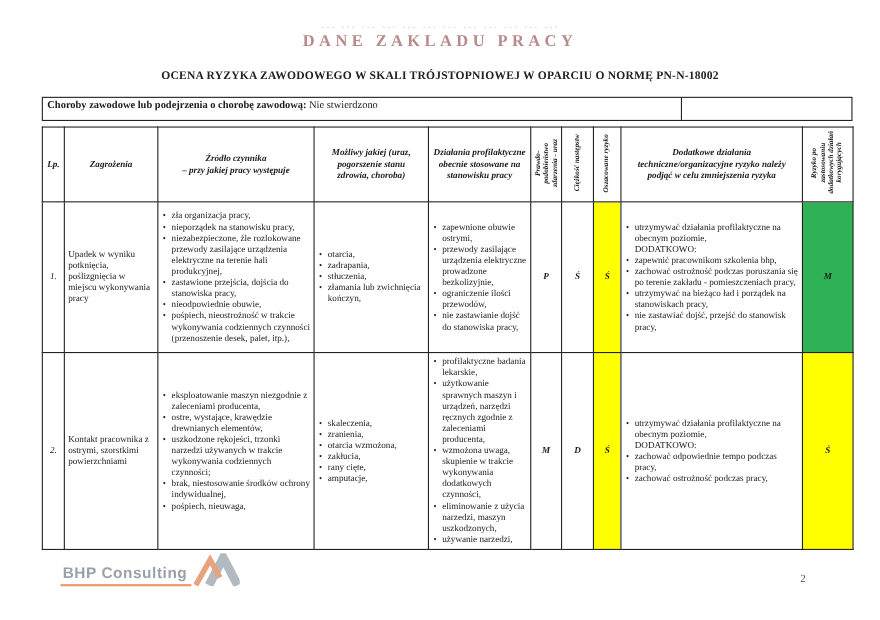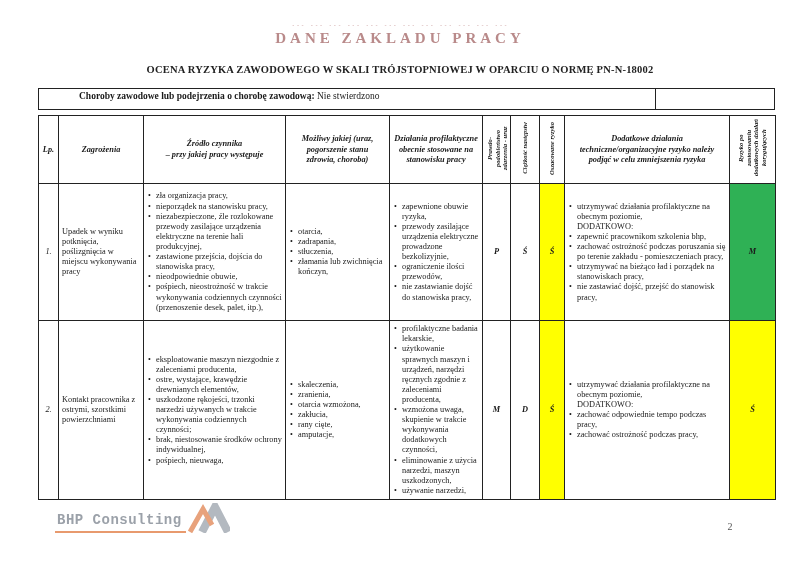--- a/index.html
+++ b/index.html
@@ -18,21 +18,21 @@
     margin-top:2px;
   }
   .doc-title{
     position:absolute;top:64px;left:0;right:0;text-align:center;
     font-size:10.5px;color:#222;letter-spacing:.2px;font-weight:bold;
   }
   
   .tbl-area{position:absolute;left:38px;top:88px;width:737px;}
   .diseases-row{
     display:flex;height:22px;border:1px solid #222;margin-bottom:5px;box-sizing:border-box;
-    font-size:9.5px;align-items:flex-start;padding-left:36px;
+    font-size:9.5px;align-items:flex-start;
   }
   .diseases-left{flex:0 0 580px;padding:2px 4px;box-sizing:border-box;}
   .diseases-right{flex:1;border-left:1px solid #222;height:100%;}
   .diseases-left b{font-weight:bold;}
   table.risk{
     border-collapse:collapse;table-layout:fixed;width:737px;
   }
   table.risk th,table.risk td{
     border:1px solid #222;vertical-align:middle;box-sizing:border-box;
     font-size:8.3px;line-height:1.22;padding:2px 3px;overflow:hidden;
@@ -53,21 +53,21 @@
   ul.blist li{
     position:relative;padding-left:9px;margin:0;white-space:pre-line;
   }
   ul.blist li::before{content:"•";position:absolute;left:1px;top:0;font-size:8px;}
   td.letter{text-align:center;font-weight:bold;font-style:italic;font-size:10px;}
   .lvl-yellow{background:var(--risk-yellow);}
   .lvl-green{background:var(--risk-green);}
   
   .logo{position:absolute;left:55px;top:503px;display:flex;align-items:flex-end;}
   .logo-text{
-    font-family:Liberation Mono, monospace;font-weight:bold;
+    font-family:Liberation Sans, sans-serif;font-weight:bold;
     font-size:14px;color:var(--logo-gray);letter-spacing:.5px;
     border-bottom:2px solid var(--logo-orange);padding:0 4px 3px 2px;
   }
   .logo-mark{margin-left:2px;margin-bottom:0px;}
   .page-num{
     position:absolute;left:720px;top:521px;width:20px;text-align:center;
     font-size:10px;color:#555;
   }
 </style>
 </head>
@@ -142,21 +142,21 @@
         <td>
               <ul class="blist">
                 <li>otarcia,</li>
                 <li>zadrapania,</li>
                 <li>stłuczenia,</li>
                 <li>złamania lub zwichnięcia kończyn,</li>
               </ul>
             </td>
         <td>
               <ul class="blist">
-                <li>zapewnione obuwie ryzyka,</li>
+                <li>zapewnione obuwie ostrymi,</li>
                 <li>przewody zasilające urządzenia elektryczne prowadzone bezkolizyjnie,</li>
                 <li>ograniczenie ilości przewodów,</li>
                 <li>nie zastawianie dojść do stanowiska pracy,</li>
               </ul>
             </td>
         <td class="letter">P</td>
         <td class="letter">Ś</td>
         <td class="letter lvl-yellow">Ś</td>
         <td>
               <ul class="blist">

